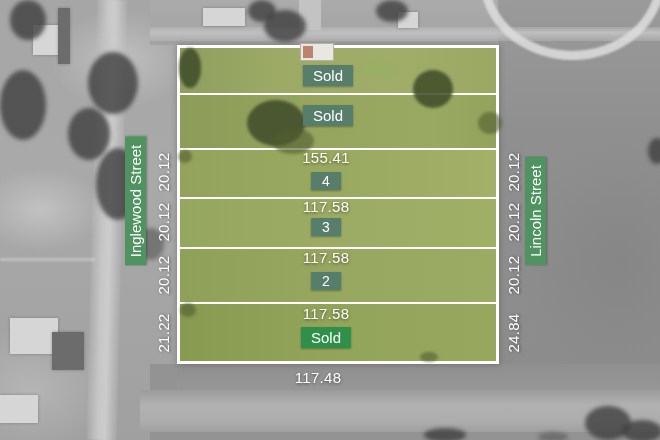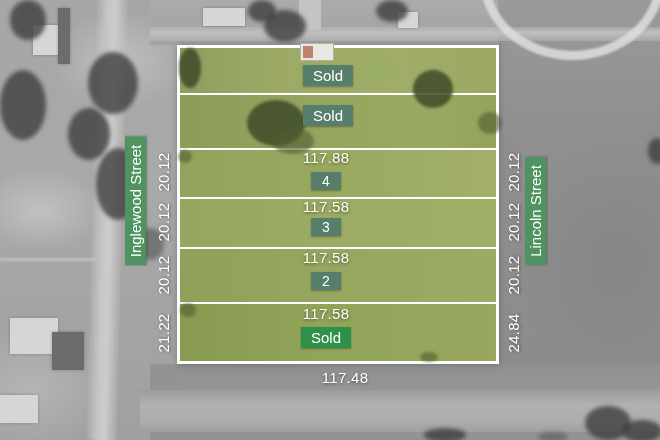--- a/index.html
+++ b/index.html
@@ -120,33 +120,33 @@
   <div class="ptree soft" style="left:180px;top:303px;width:16px;height:14px;"></div>
   <div class="ptree soft" style="left:420px;top:352px;width:18px;height:10px;"></div>
   <div class="shed">
       <div class="shed-mark"></div>
     </div>
   <div class="grass-mark"></div>
 
   <div class="lbl" style="left:328px;top:76px;"><span class="badge badge-muted">Sold</span></div>
   <div class="lbl" style="left:328px;top:116px;"><span class="badge badge-muted">Sold</span></div>
 
-  <div class="lbl meas" style="left:326px;top:157px;">117.88</div>
+  <div class="lbl meas" style="left:326px;top:157px;">155.41</div>
   <div class="lbl" style="left:326px;top:181px;"><span class="badge badge-num">4</span></div>
 
   <div class="lbl meas" style="left:326px;top:206px;">117.58</div>
   <div class="lbl" style="left:326px;top:227px;"><span class="badge badge-num">3</span></div>
 
   <div class="lbl meas" style="left:326px;top:257px;">117.58</div>
   <div class="lbl" style="left:326px;top:281px;"><span class="badge badge-num">2</span></div>
 
   <div class="lbl meas" style="left:326px;top:313px;">117.58</div>
   <div class="lbl" style="left:326px;top:338px;"><span class="badge badge-bright">Sold</span></div>
 
-  <div class="lbl meas" style="left:345px;top:377px;text-align:center;">117.48</div>
+  <div class="lbl meas" style="left:318px;top:377px;text-align:center;">117.48</div>
 
   <div class="lbl meas meas-v" style="left:163px;top:172px;">20.12</div>
   <div class="lbl meas meas-v" style="left:163px;top:222px;">20.12</div>
   <div class="lbl meas meas-v" style="left:163px;top:275px;">20.12</div>
   <div class="lbl meas meas-v" style="left:163px;top:333px;">21.22</div>
 
   <div class="lbl meas meas-v" style="left:513px;top:172px;">20.12</div>
   <div class="lbl meas meas-v" style="left:513px;top:222px;">20.12</div>
   <div class="lbl meas meas-v" style="left:513px;top:275px;">20.12</div>
   <div class="lbl meas meas-v" style="left:513px;top:333px;">24.84</div>

